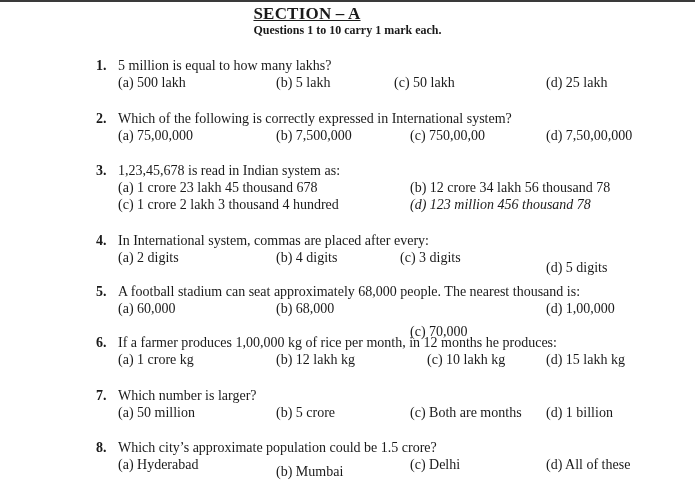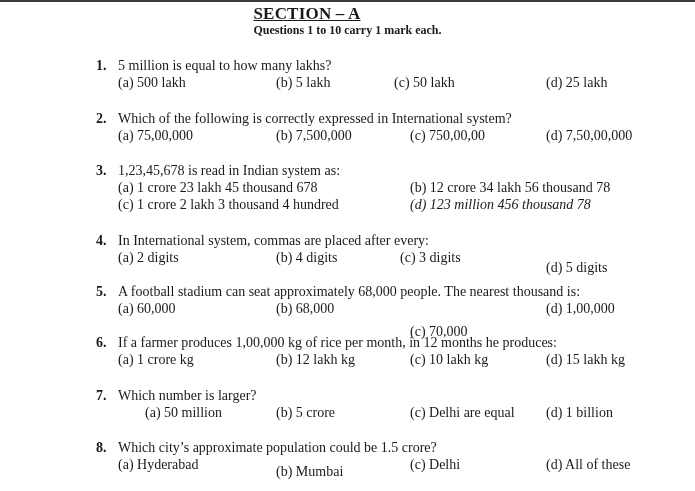--- a/index.html
+++ b/index.html
@@ -73,30 +73,30 @@
   <span class="opt" style="left:180px; top:17px;text-align:center;">(b) 68,000</span>
   <span class="opt" style="left:314px; top:17px;margin-top:23px;">(c) 70,000</span>
   <span class="opt" style="left:450px; top:17px;">(d) 1,00,000</span>
 </div>
 
 <div class="q" style="top:334px;">
   <span class="qnum">6.</span>
   <span class="qtext">If a farmer produces 1,00,000 kg of rice per month, in 12 months he produces:</span>
   <span class="opt" style="left:22px; top:17px;">(a) 1 crore kg</span>
   <span class="opt" style="left:180px; top:17px;">(b) 12 lakh kg</span>
-  <span class="opt" style="left:314px; top:17px;font-family:Liberation Serif, serif;">(c) 10 lakh kg</span>
+  <span class="opt" style="left:331px; top:17px;font-family:Liberation Serif, serif;">(c) 10 lakh kg</span>
   <span class="opt" style="left:450px; top:17px;">(d) 15 lakh kg</span>
 </div>
 
 <div class="q" style="top:387px;">
   <span class="qnum">7.</span>
   <span class="qtext">Which number is larger?</span>
-  <span class="opt" style="left:22px; top:17px;margin-left:27px;">(a) 50 million</span>
+  <span class="opt" style="left:22px; top:17px;">(a) 50 million</span>
   <span class="opt" style="left:180px; top:17px;">(b) 5 crore</span>
-  <span class="opt" style="left:314px; top:17px;">(c) Delhi are equal</span>
+  <span class="opt" style="left:314px; top:17px;">(c) Both are months</span>
   <span class="opt" style="left:450px; top:17px;">(d) 1 billion</span>
 </div>
 
 <div class="q" style="top:439px;">
   <span class="qnum">8.</span>
   <span class="qtext">Which city’s approximate population could be 1.5 crore?</span>
   <span class="opt" style="left:22px; top:17px;">(a) Hyderabad</span>
   <span class="opt" style="left:180px; top:24px;">(b) Mumbai</span>
   <span class="opt" style="left:314px; top:17px;">(c) Delhi</span>
   <span class="opt" style="left:450px; top:17px;">(d) All of these</span>

